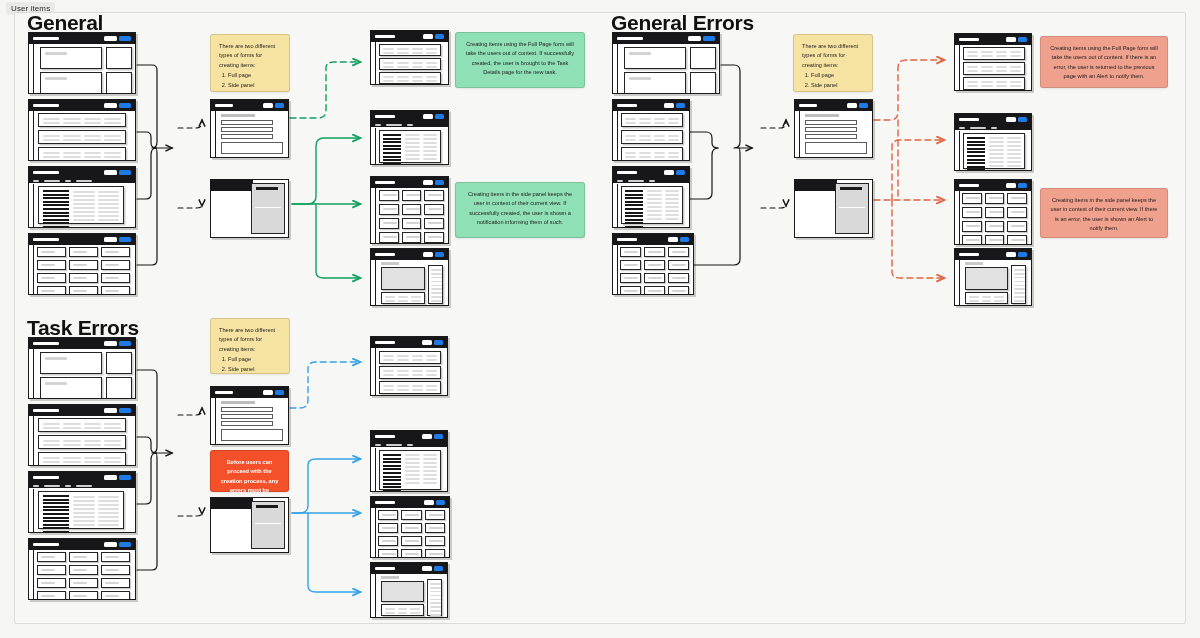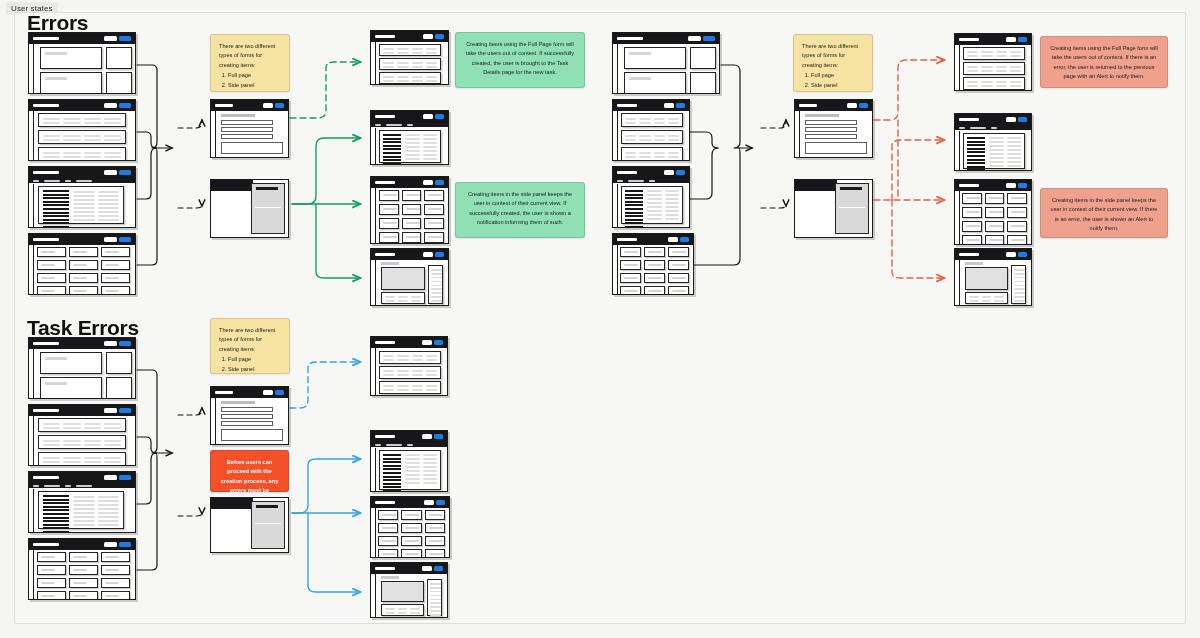--- a/index.html
+++ b/index.html
@@ -151,21 +151,21 @@
   .w-black-d { stroke:#141414; stroke-width:1.2; stroke-dasharray:5 4; }
   .w-red-d { stroke:#e0633f; stroke-width:1.4; stroke-dasharray:6 4; }
   .w-blue { stroke:#35a2e8; stroke-width:1.4; }
   .w-blue-d { stroke:#35a2e8; stroke-width:1.4; stroke-dasharray:6 4; }
 </style>
 </head>
 <body>
 
 <div id="canvas">
 
-  <div class="frame-chip">User states</div>
+  <div class="frame-chip">User items</div>
   <div class="frame-board"></div>
 
   <svg class="wires">
     <defs>
       <marker id="ahb" markerWidth="7" markerHeight="7" refX="5.5" refY="3" orient="auto">
         <path d="M0,0.4 L5.6,3 L0,5.6" fill="none" stroke="#141414" stroke-width="1.2"></path>
       </marker>
       <marker id="ahg" markerWidth="7" markerHeight="7" refX="5.5" refY="3" orient="auto">
         <path d="M0,0.4 L5.6,3 L0,5.6" fill="none" stroke="#12a05c" stroke-width="1.3"></path>
       </marker>
@@ -217,21 +217,21 @@
     <g>
       <path class="w w-black-d" d="M178,415 H196 Q202,415 202,410 V408" marker-end="url(#ahb)"></path>
       <path class="w w-black-d" d="M178,516 H196 Q202,516 202,513 V514" marker-end="url(#ahb)"></path>
       <path class="w w-blue-d" d="M290,408 H300 Q308,408 308,400 V368 Q308,362 316,362 H360" marker-end="url(#ahbl)"></path>
       <path class="w w-blue" d="M292,513 H300 Q308,513 308,505 V465 Q308,459 316,459 H360" marker-end="url(#ahbl)"></path>
       <path class="w w-blue" d="M292,513 H360" marker-end="url(#ahbl)"></path>
       <path class="w w-blue" d="M308,513 V586 Q308,592 316,592 H360" marker-end="url(#ahbl)"></path>
     </g>
   </svg>
 
-  <div class="sec-title" style="left:27px; top:11px;">Errors</div>
+  <div class="sec-title" style="left:27px; top:11px;">General</div>
 
   <div class="mock" style="left:28px; top:32px; width:108px; height:62px;">
     <div class="topbar">
       <span class="tb-logo"></span>
         <span class="tb-spacer"></span>
       <span class="tb-pill"></span>
         <span class="tb-blue"></span>
     </div>
     <div class="body" style="top:11px;">
       <div class="railL"></div>
@@ -621,20 +621,21 @@
             <i></i>
             <i></i>
             <i></i>
             <i></i>
             <i></i>
           </div>
       </div>
     </div>
   </div>
 
+  <div class="sec-title" style="left:611px; top:11px;">General Errors</div>
 
   <div class="mock" style="left:612px; top:32px; width:108px; height:62px;">
     <div class="topbar">
       <span class="tb-logo"></span>
         <span class="tb-spacer"></span>
       <span class="tb-pill"></span>
         <span class="tb-blue"></span>
     </div>
     <div class="body" style="top:11px;">
       <div class="railL"></div>

